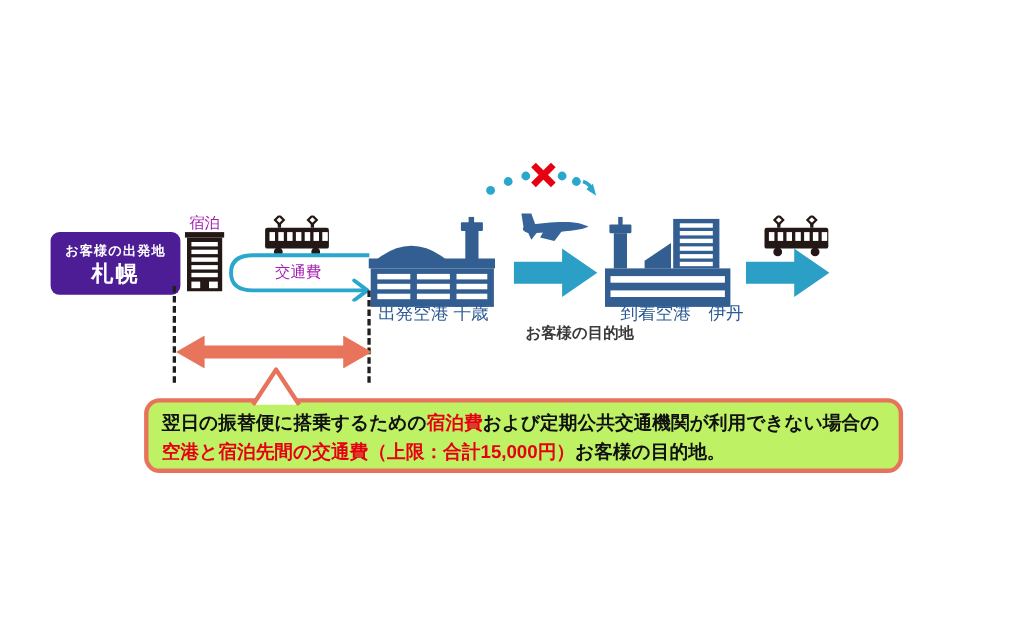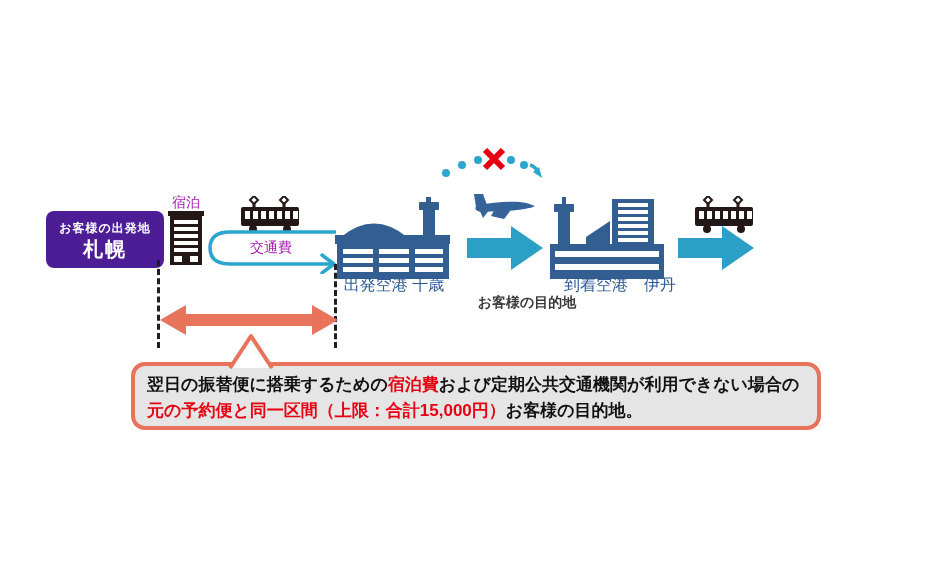--- a/index.html
+++ b/index.html
@@ -14,21 +14,21 @@
   .endpoint-box .city{font-size:20px;font-weight:bold;letter-spacing:2px;line-height:1;}
 
   .icon-label{font-size:14px;font-weight:normal;color:#a21caf;text-align:center;}
   .airport-label{font-size:16px;font-weight:normal;color:#2b5a94;text-align:center;white-space:nowrap;}
   .mid-note{font-size:14px;font-weight:bold;color:#3a3a3a;text-align:center;line-height:18px;white-space:nowrap;}
   .cancel-label{font-size:13px;font-weight:bold;color:#3a3a3a;text-align:center;white-space:nowrap;}
 
   .dashed-line{border-left:3px dashed #1f1f1f;width:0;}
 
   
-  .note-bubble{width:670px;height:54px;background:#e5e5e5;border:4px solid #e8735c;border-radius:14px;
+  .note-bubble{width:670px;height:54px;background:#bef264;border:4px solid #e8735c;border-radius:14px;
     padding:6px 0 0 12px;box-sizing:content-box;}
   .note-line{font-size:17px;line-height:26px;color:#111;font-weight:600;letter-spacing:0;white-space:nowrap;}
   .note-line .red{color:#e60012;}
 </style>
 </head>
 <body>
 
 <div id="canvas">
 
   <div class="abs endpoint-box" style="left:46px;top:211px;">
@@ -185,21 +185,21 @@
     <svg width="178" height="30" viewBox="0 0 178 30">
       <polygon points="0,15 26,0 26,9 152,9 152,0 178,15 152,30 152,21 26,21 26,30" fill="#e8745b"></polygon>
     </svg>
   </div>
 
   <div class="abs note-bubble" style="left:131px;top:362px;">
     <div class="note-line">
       <span>翌日の振替便に搭乗するための</span><span class="red">宿泊費</span><span>および定期公共交通機関が利用できない場合の</span>
     </div>
     <div class="note-line">
-      <span class="red">元の予約便と同一区間（上限：合計15,000円）</span><span>お客様の目的地。</span>
+      <span class="red">空港と宿泊先間の交通費（上限：合計15,000円）</span><span>お客様の目的地。</span>
     </div>
   </div>
 
   <div class="abs" style="left:227px;top:333px;">
     <svg width="48" height="36" viewBox="0 0 48 36">
       <path d="M3,35 L24,3 L45,35" fill="#ffffff" stroke="#e8735c" stroke-width="4" stroke-linejoin="round"></path>
     </svg>
   </div>
 
 </div>

